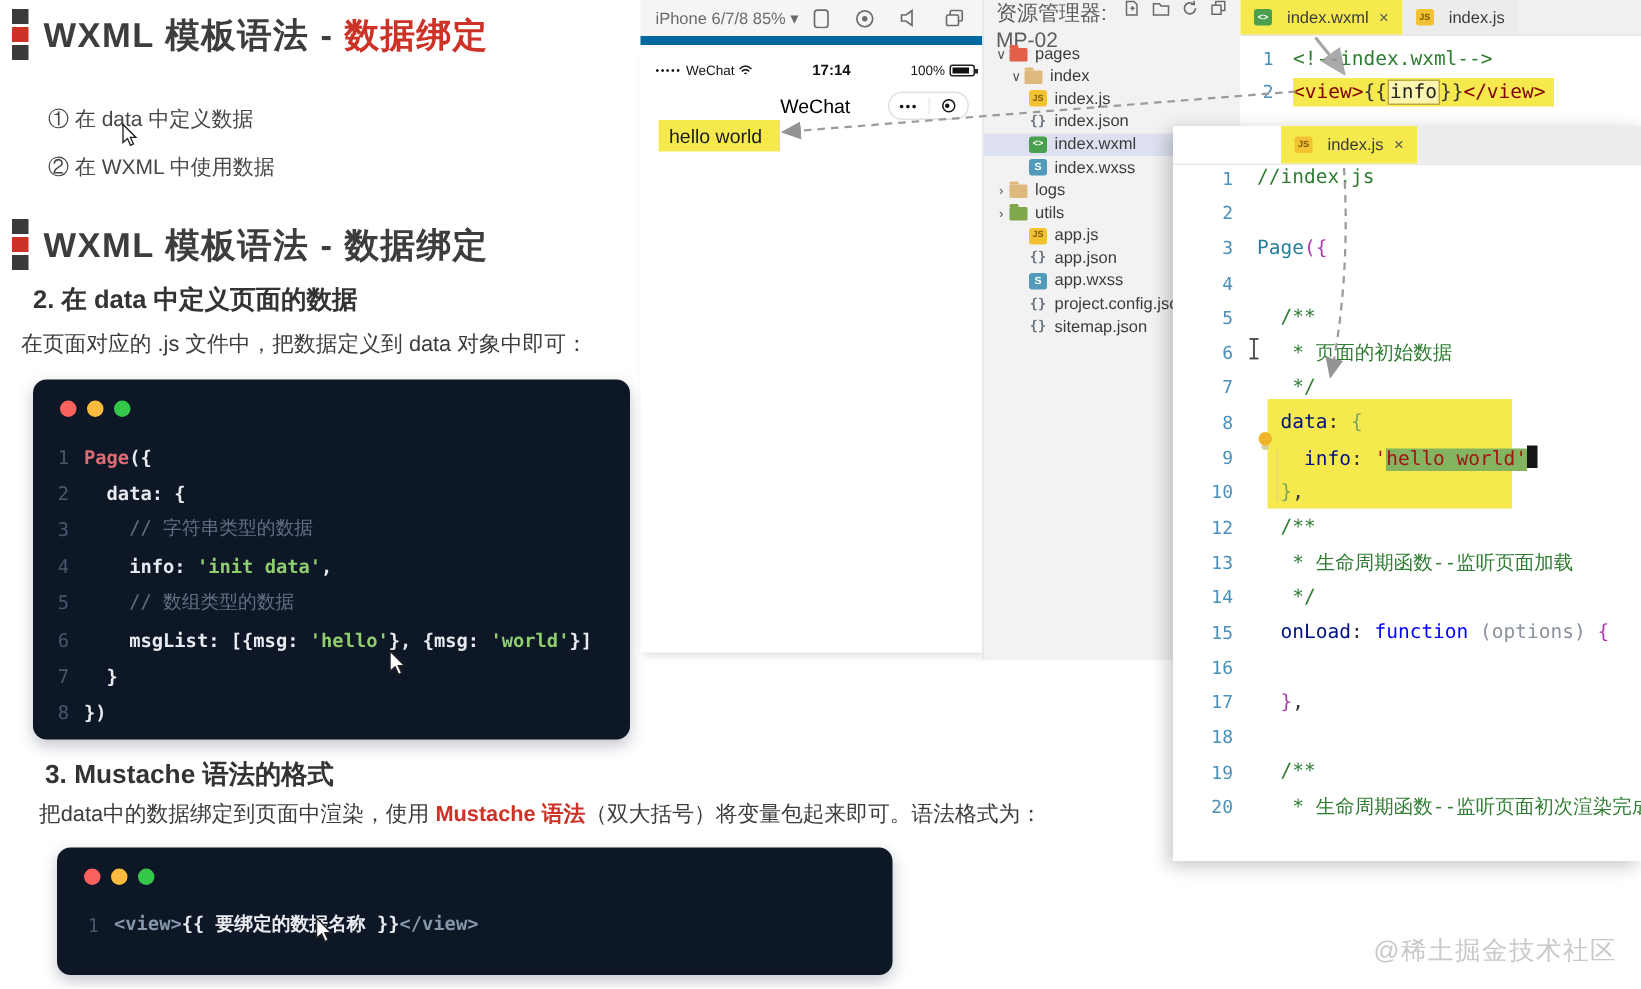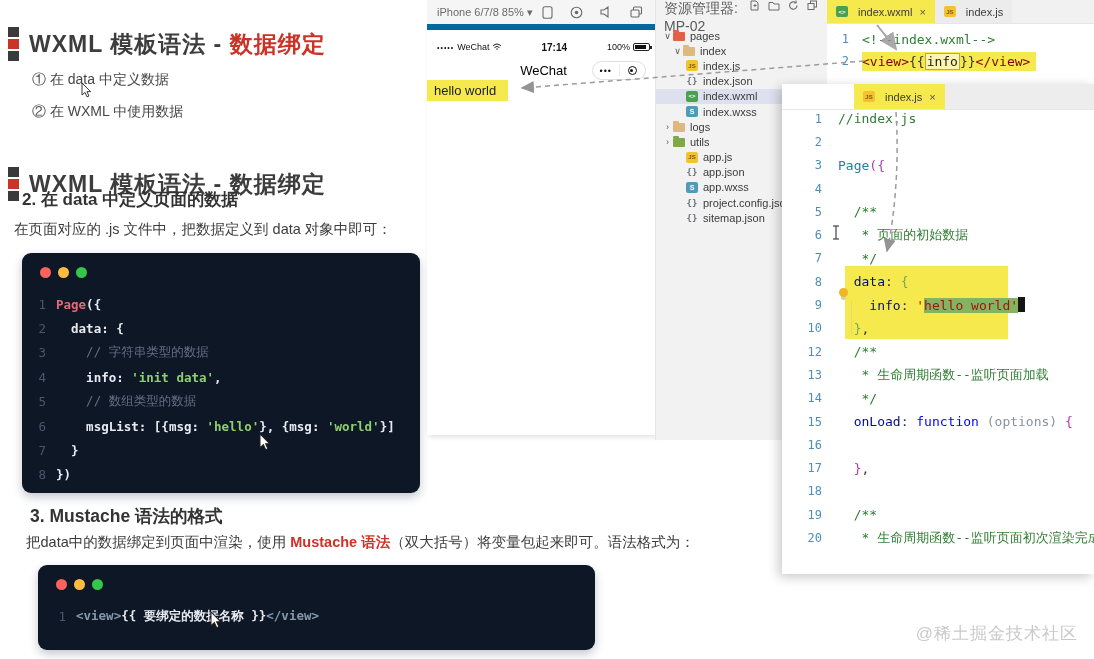--- a/index.html
+++ b/index.html
@@ -4,21 +4,21 @@
 <style>
   * { margin:0; padding:0; box-sizing:border-box; }
   html,body { background:#fff; }
   #stage {
     position:relative; width:1094px; height:659px; overflow:hidden;
     background:#ffffff; font-family:"Liberation Sans", sans-serif; color:#3a3a3a;
   }
   .abs { position:absolute; }
 
   
-  .slide-title { display:flex; align-items:center; gap:10px;margin-top:21px; }
+  .slide-title { display:flex; align-items:center; gap:10px; }
   .tri-icon { display:flex; flex-direction:column; gap:2px; }
   .tri-icon i { width:11px; height:10px; background:#3a3a3a; }
   .tri-icon i.mid { background:#cc3226; }
   .slide-title .t { font-size:23px; font-weight:800; color:#3d3d3d; letter-spacing:1px; }
   .slide-title .t .accent { color:#cc3226; }
   .sec-title { font-size:17px; font-weight:700; color:#333; }
   .sec-item { font-size:14px; color:#474747; }
   .para { font-size:14.5px; color:#3c3c3c; }
   .para .accent { color:#cc3226; font-weight:700; }
 
@@ -54,21 +54,21 @@
   .battery:after { content:""; position:absolute; right:-3px; top:2px; width:2px; height:3px; background:#222; }
   .navbar { left:427px; top:56px; width:233px; height:28px; display:flex; align-items:center; justify-content:center; }
   .navbar .title { font-size:13px; color:#000; }
   .capsule { position:absolute; right:14px; top:5px; width:54px; height:19px; border:1px solid #e0e0e0;
     border-radius:10px; background:#fff; display:flex; align-items:center; }
   .capsule .d3 { flex:1; text-align:center; font-size:9px; letter-spacing:1px; color:#111; }
   .capsule .sep { width:1px; height:11px; background:#ececec; }
   .capsule .tgt { flex:1; display:flex; justify-content:center; }
   .capsule .tgt b { width:9px; height:9px; border:1.5px solid #111; border-radius:50%; position:relative; }
   .capsule .tgt b:after { content:""; position:absolute; left:1.5px; top:1.5px; width:3px; height:3px; border-radius:50%; background:#111; }
-  .hello-label { left:427px; top:80px; height:21px; background:#f5e94e; color:#1c1c1c;
+  .hello-label { left:439px; top:80px; height:21px; background:#f5e94e; color:#1c1c1c;
     font-size:13px; display:flex; align-items:center; padding:0 12px 0 7px; }
 
   
   .explorer { left:655px; top:0; width:172px; height:440px; background:#f2f2f2; border-left:1px solid #e6e6e6; }
   .exp-head { display:flex; align-items:flex-start; height:22px; padding:0 9px 0 8px; color:#5c5c5c; font-size:14px; }
   .exp-head .sp { flex:1; }
   .exp-head .hicons { display:flex; gap:8px; }
   .tree { font-size:11px; color:#3b3b3b; margin-top:6px; }
   .tree .row { display:flex; align-items:center; height:15.2px; cursor:default; }
   .tree .row.sel { background:#dde1ef; }

